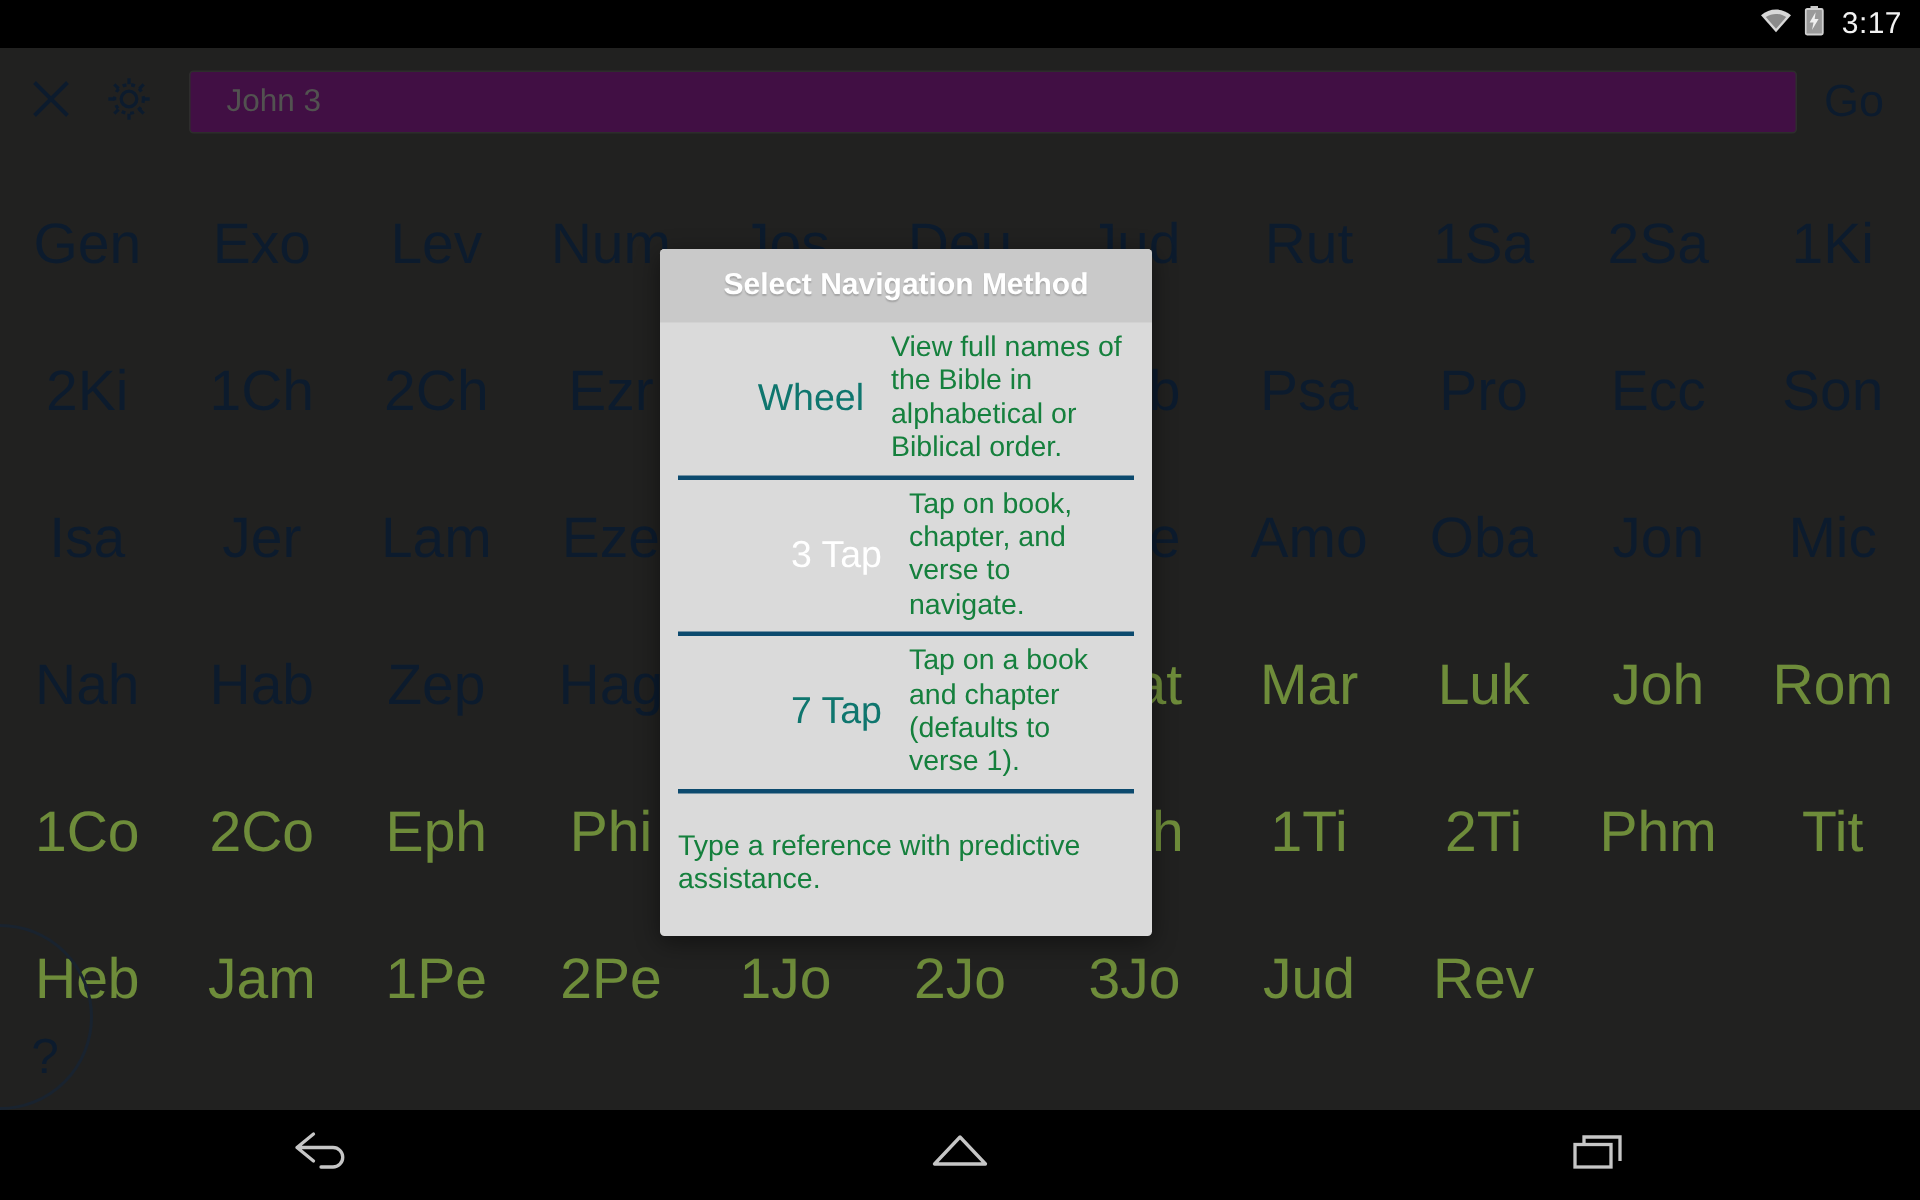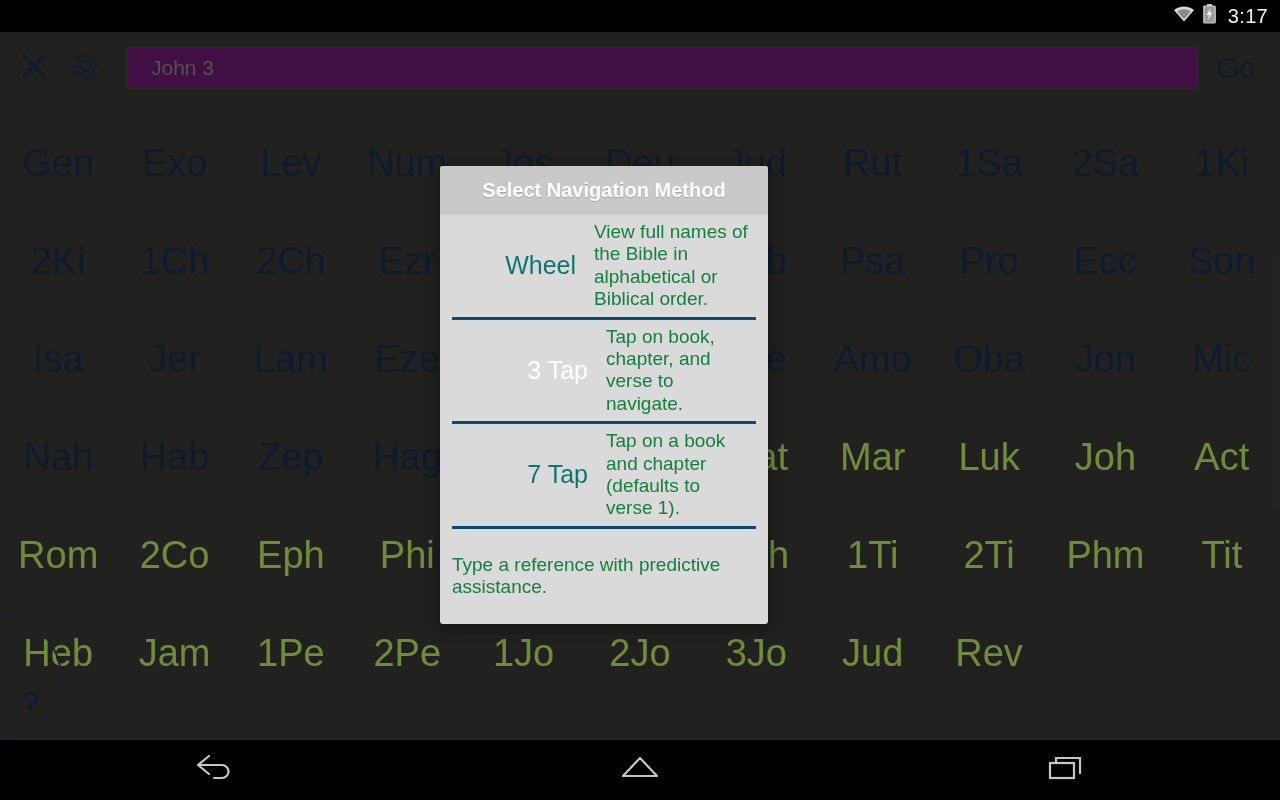--- a/index.html
+++ b/index.html
@@ -262,22 +262,22 @@
       <div class="book ot">Nah</div>
       <div class="book ot">Hab</div>
       <div class="book ot">Zep</div>
       <div class="book ot">Hag</div>
       <div class="book ot">Zec</div>
       <div class="book ot">Mal</div>
       <div class="book nt">Mat</div>
       <div class="book nt">Mar</div>
       <div class="book nt">Luk</div>
       <div class="book nt">Joh</div>
-      <div class="book nt">Act</div>
       <div class="book nt">Rom</div>
+      <div class="book nt">1Co</div>
       <div class="book nt">2Co</div>
       <div class="book nt">Eph</div>
       <div class="book nt">Phi</div>
       <div class="book nt">Col</div>
       <div class="book nt">1Th</div>
       <div class="book nt">2Th</div>
       <div class="book nt">1Ti</div>
       <div class="book nt">2Ti</div>
       <div class="book nt">Phm</div>
       <div class="book nt">Tit</div>

